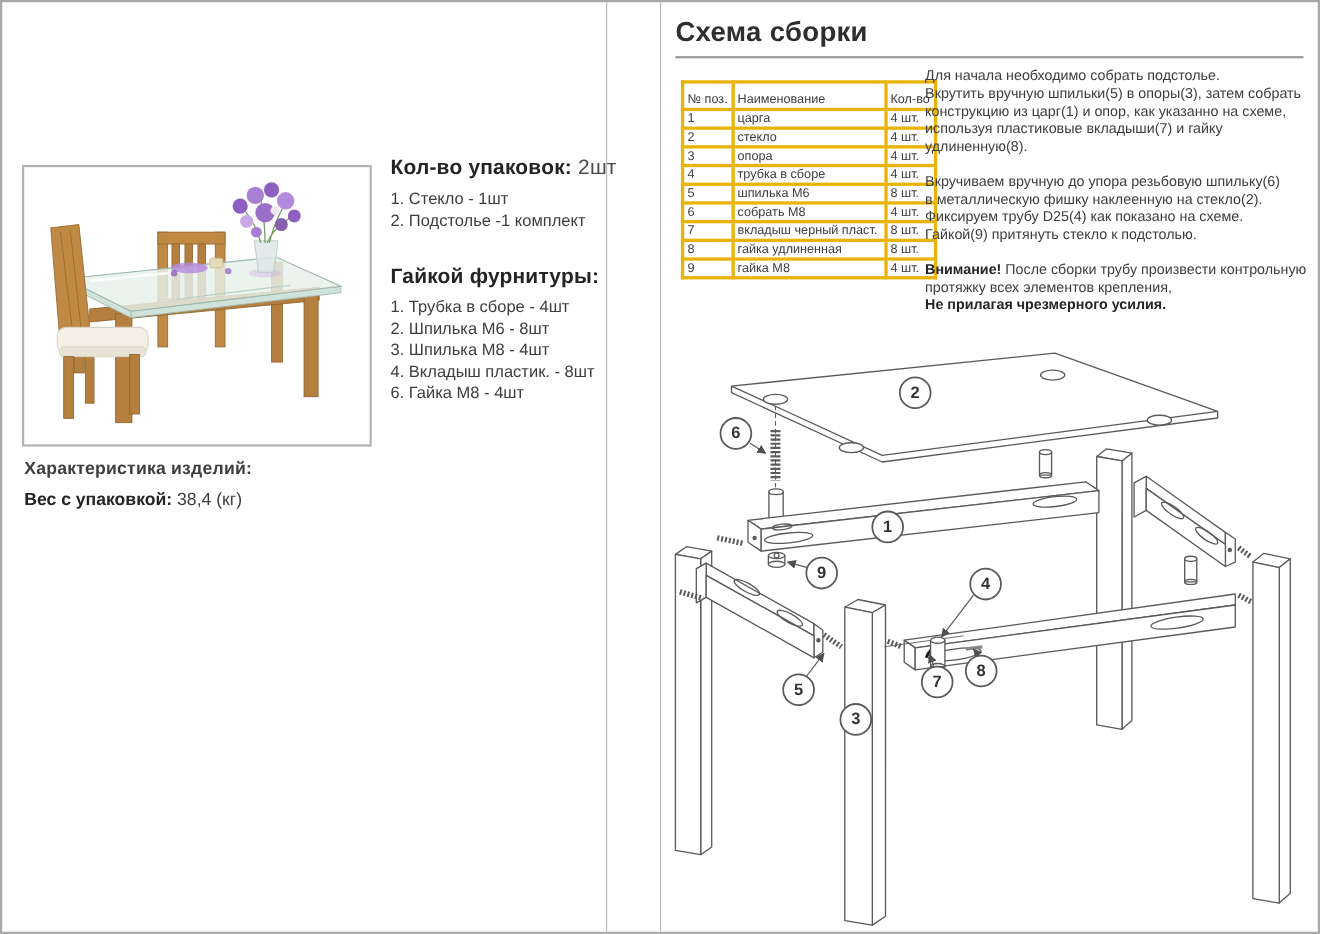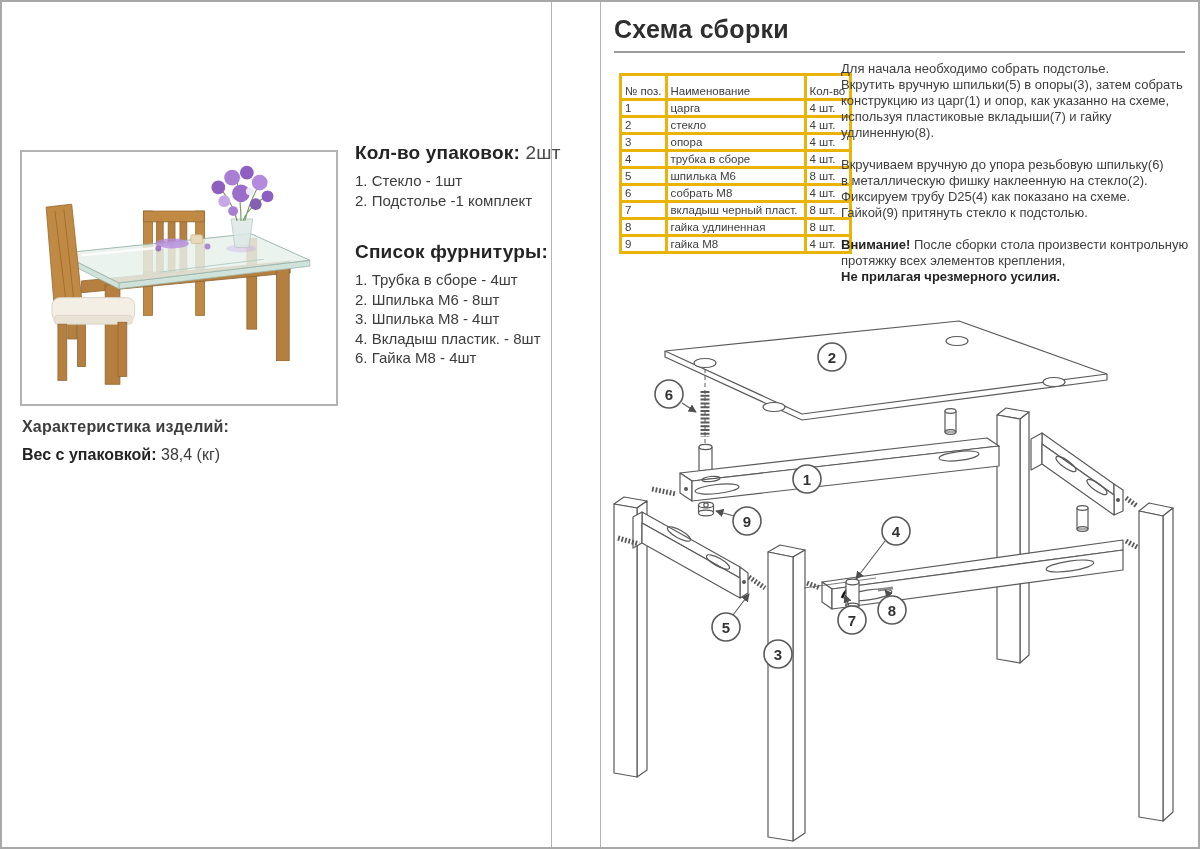--- a/index.html
+++ b/index.html
@@ -116,21 +116,21 @@
       </svg>
     </div>
 
     <div class="info-col">
       <p class="h-lg"><span>Кол-во упаковок:</span>
         <span class="val">2шт</span></p>
       <div class="plain-list">
         <div>1. Стекло - 1шт</div>
         <div>2. Подстолье -1 комплект</div>
       </div>
-      <p class="h-lg furn-h">Список фурнитуры:</p>
+      <p class="h-lg furn-h">Гайкой фурнитуры:</p>
       <div class="plain-list furn-list">
         <div>1. Трубка в сборе - 4шт</div>
         <div>2. Шпилька М6 - 8шт</div>
         <div>3. Шпилька М8 - 4шт</div>
         <div>4. Вкладыш пластик. - 8шт</div>
         <div>6. Гайка М8 - 4шт</div>
       </div>
     </div>
 
     <div class="chars">
@@ -200,21 +200,21 @@
 
     <div class="instructions">
       <p>Для начала необходимо собрать подстолье.
 Вкрутить вручную шпильки(5) в опоры(3), затем собрать
 конструкцию из царг(1) и опор, как указанно на схеме,
 используя пластиковые вкладыши(7) и гайку удлиненную(8).</p>
       <p>Вкручиваем вручную до упора резьбовую шпильку(6)
 в металлическую фишку наклеенную на стекло(2).
 Фиксируем трубу D25(4) как показано на схеме.
 Гайкой(9) притянуть стекло к подстолью.</p>
-      <p><span class="b">Внимание!</span><span> После сборки стола произвести контрольную
+      <p><span class="b">Внимание!</span><span> После сборки трубу произвести контрольную
 протяжку всех элементов крепления,
 </span><span class="b">Не прилагая чрезмерного усилия.</span></p>
     </div>
 
     <svg class="diagram" width="595" height="545" viewBox="0 0 595 545">
       <defs>
         <marker id="arr" viewBox="0 0 10 10" refX="9" refY="5" markerWidth="7.5" markerHeight="7.5" orient="auto-start-reverse">
           <path d="M0,0 L10,5 L0,10 z" fill="#4f4f4f"></path>
         </marker>
       </defs>

